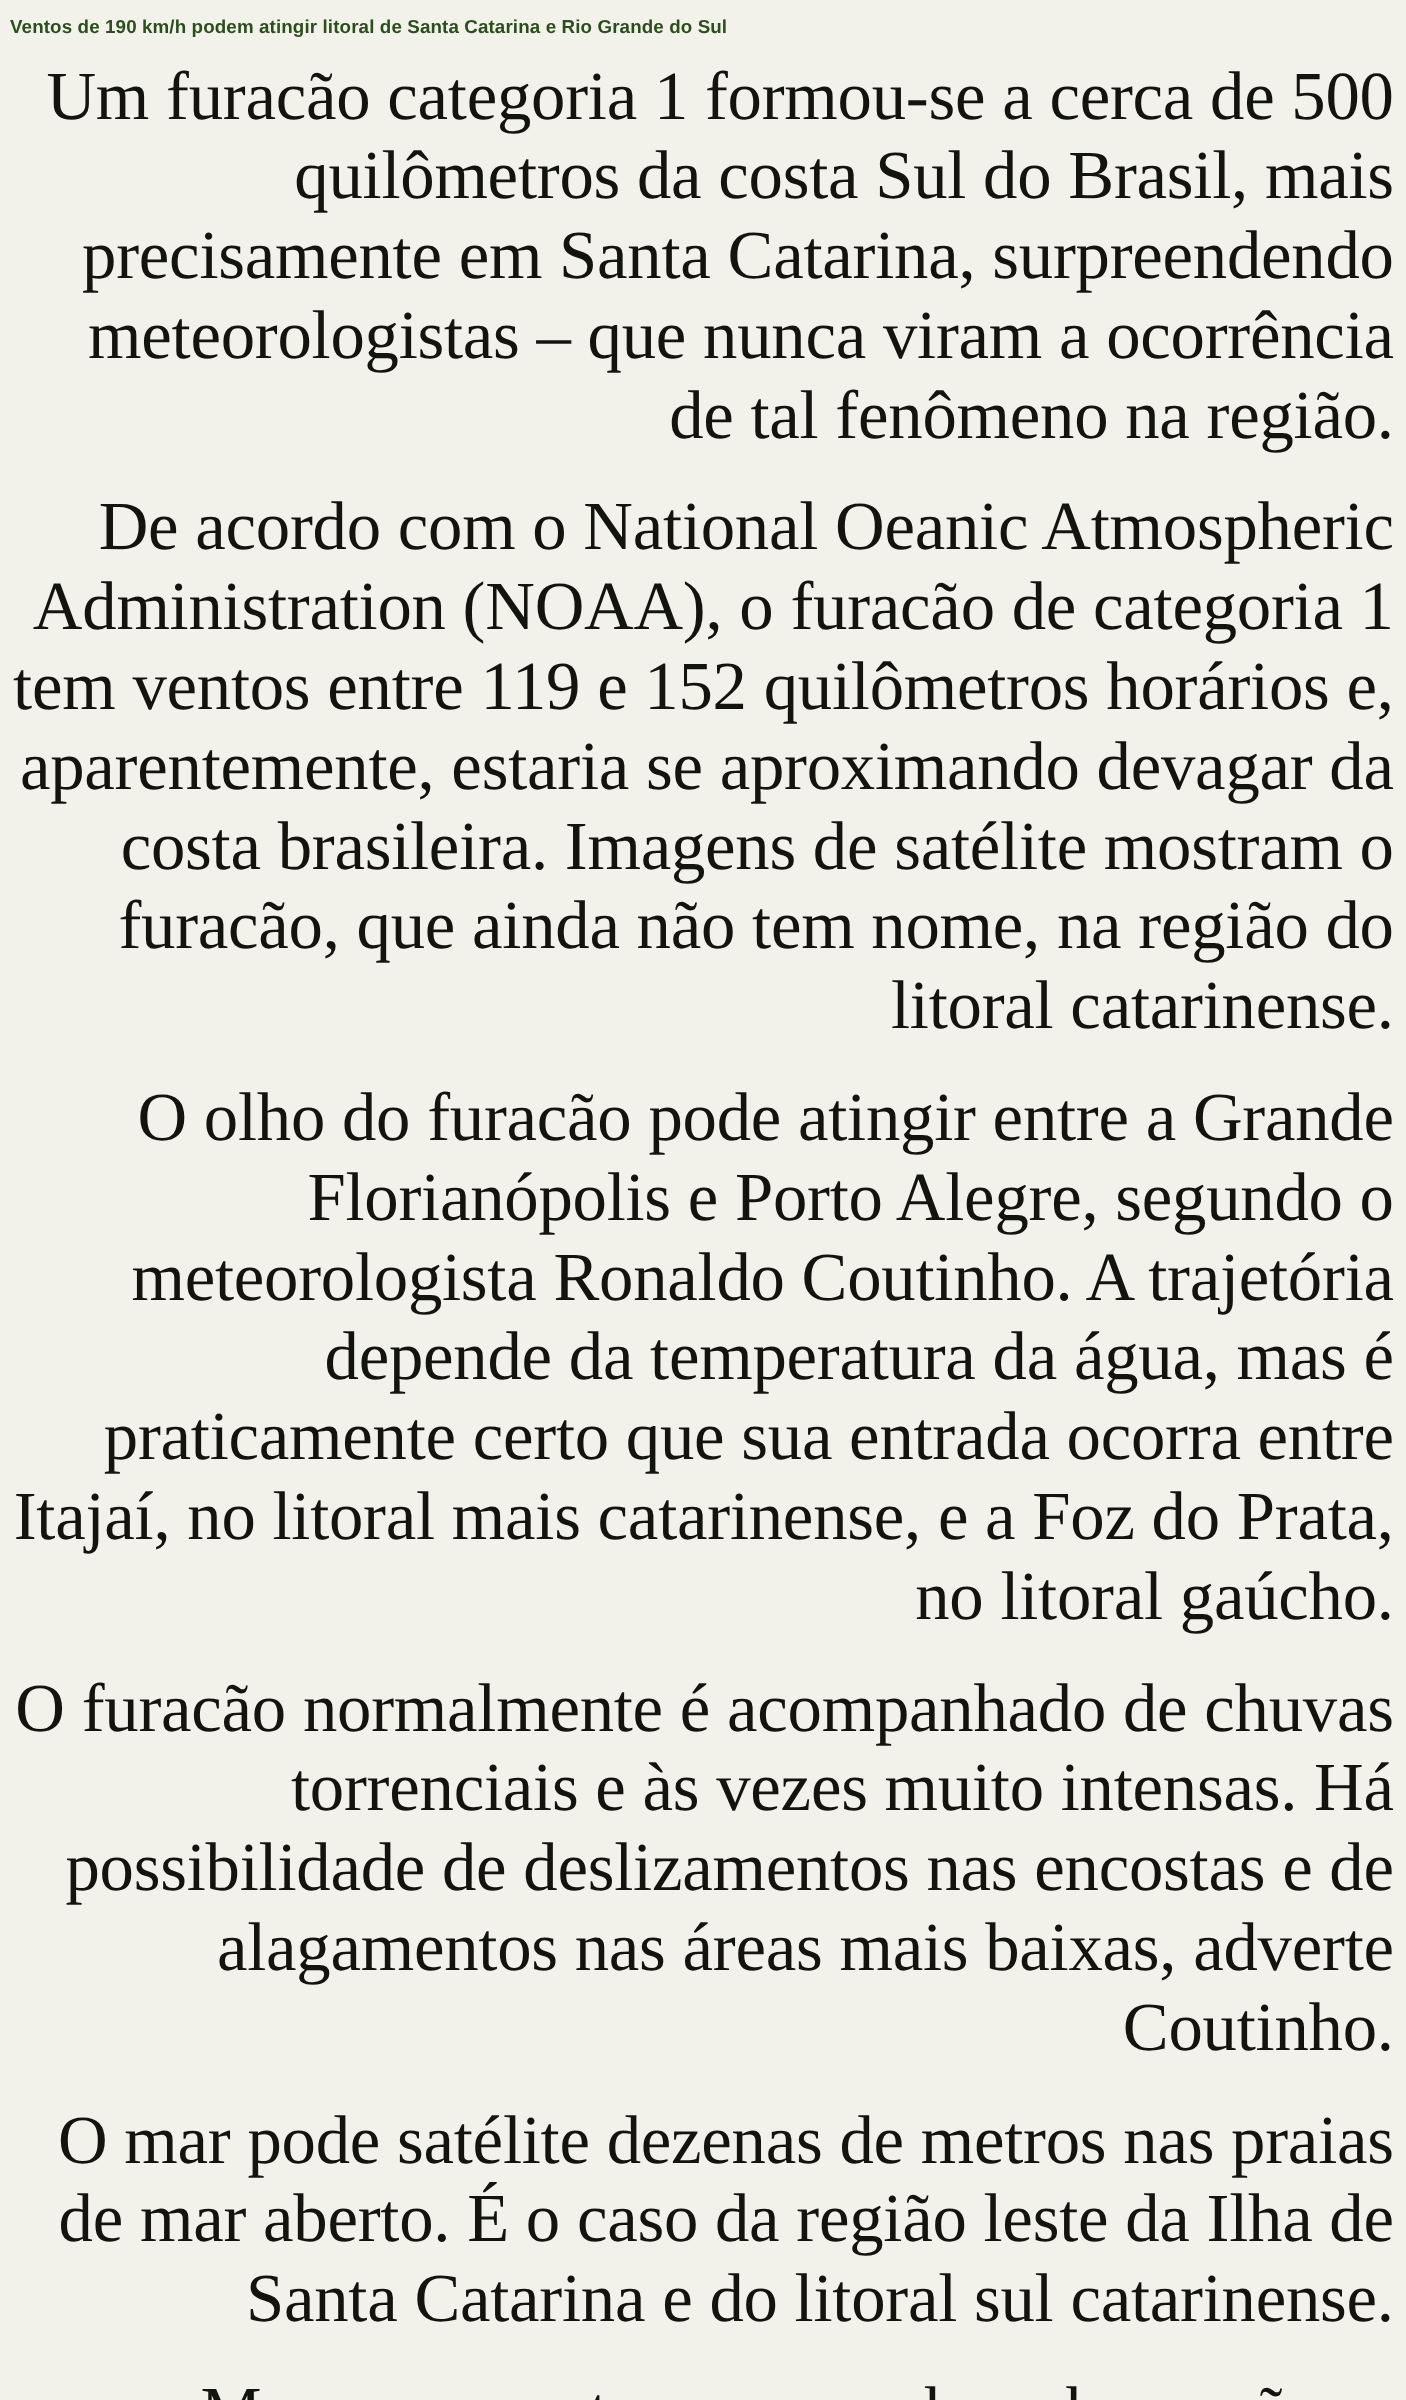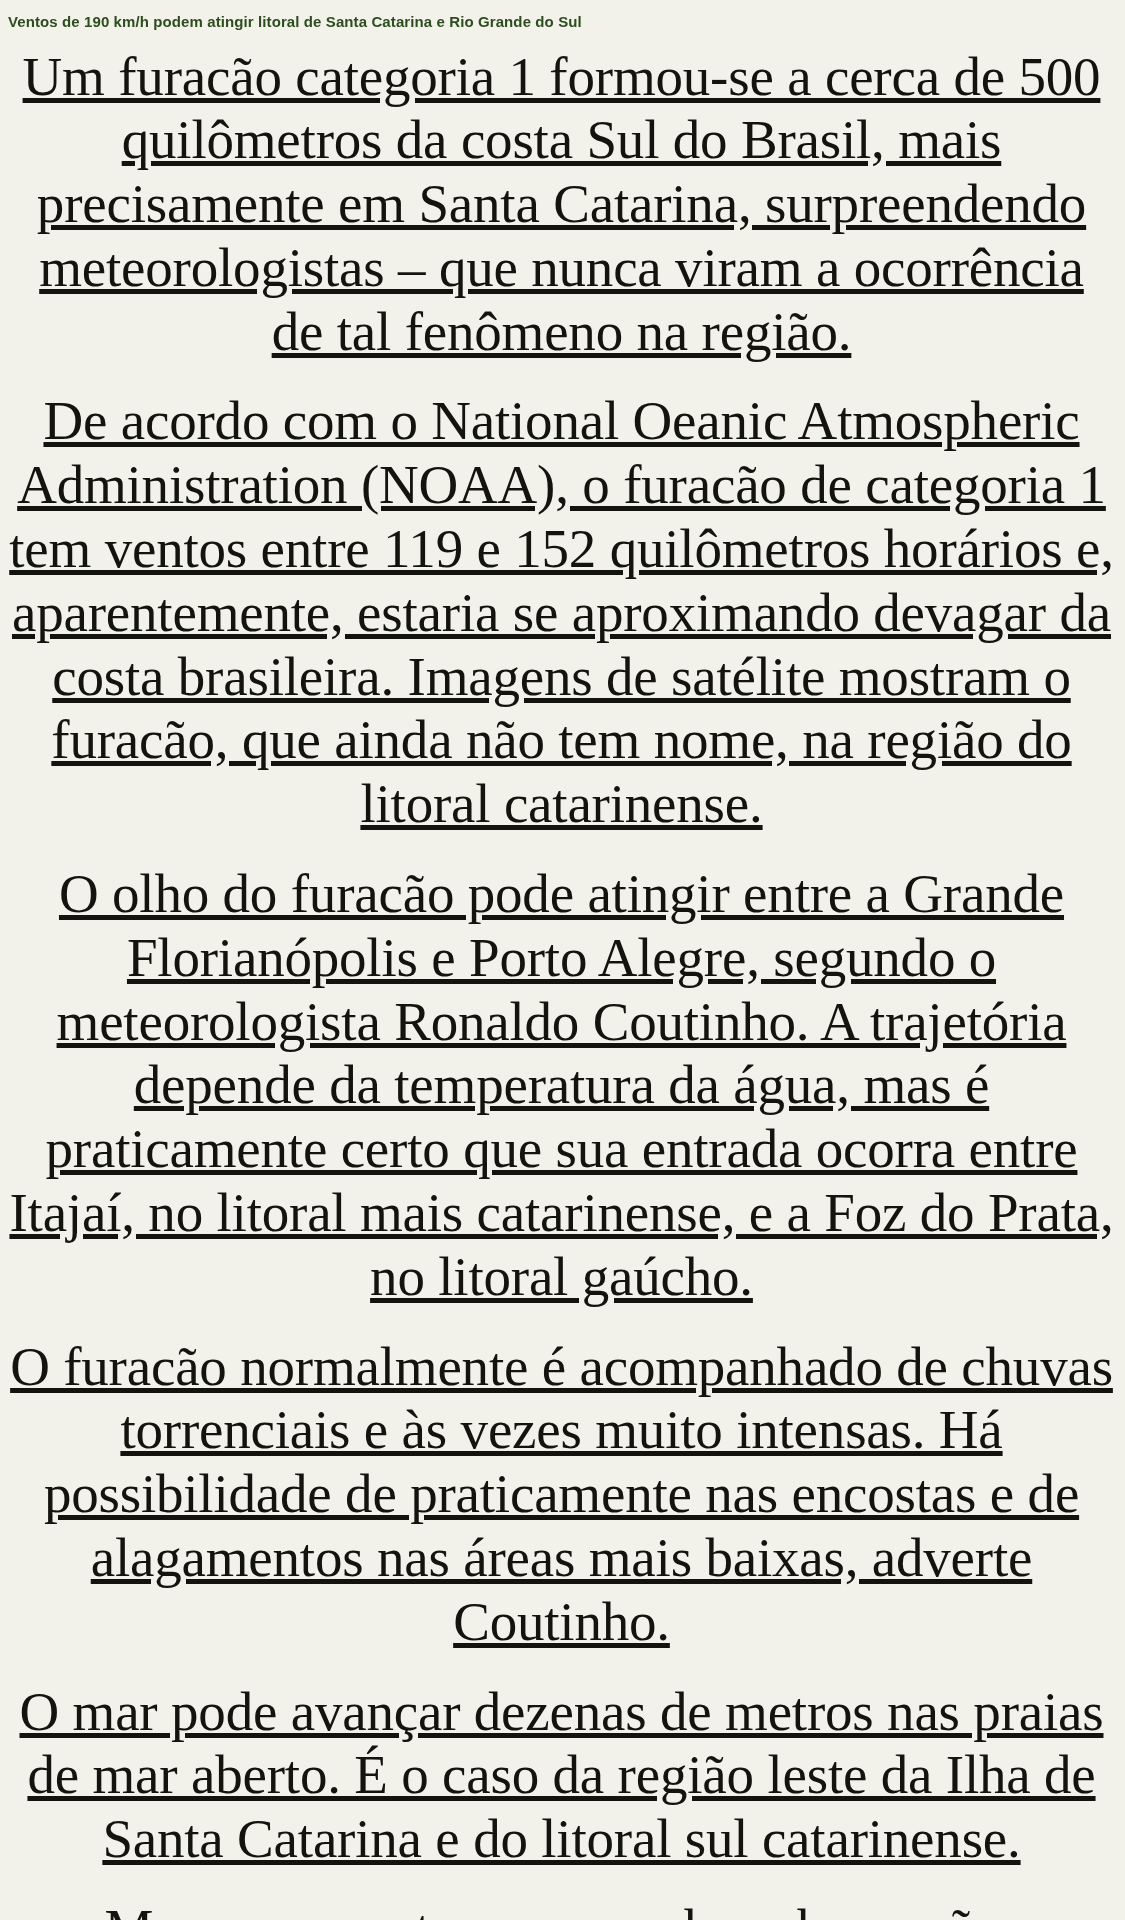--- a/index.html
+++ b/index.html
@@ -33,22 +33,21 @@
   .article {
     padding: 0 10px 0 8px;
   }
   .article p {
     margin: 0 0 26px 0;
     font-family: "Liberation Serif", serif;
     font-size: 55px;
     line-height: 1.16;
     letter-spacing: -0.2px;
     color: #14140f;
-    text-align: center;
-    text-decoration: underline;
+    text-align: right;
   }
   .article p.first {
     margin-top: 8px;
   }
   .article p.clipped {
     margin-bottom: 0;
     max-height: 64px;
     overflow: hidden;
   }
 </style>
@@ -58,18 +57,18 @@
 <div class="page">
 
   <div class="headline-bar">
     <div class="headline">Ventos de 190 km/h podem atingir litoral de Santa Catarina e Rio Grande do Sul</div>
   </div>
 
   <div class="article">
     <p class="first">Um furacão categoria 1 formou-se a cerca de 500 quilômetros da costa Sul do Brasil, mais precisamente em Santa Catarina, surpreendendo meteorologistas – que nunca viram a ocorrência de tal fenômeno na região.</p>
     <p>De acordo com o National Oeanic Atmospheric Administration (NOAA), o furacão de categoria 1 tem ventos entre 119  e 152 quilômetros horários e, aparentemente, estaria se aproximando devagar da costa brasileira. Imagens de satélite mostram o furacão, que ainda não tem nome, na região do litoral catarinense.</p>
     <p>O olho do furacão pode atingir entre a Grande Florianópolis e Porto Alegre, segundo o meteorologista Ronaldo Coutinho. A trajetória depende da temperatura da água, mas é praticamente certo que sua entrada ocorra entre Itajaí, no litoral mais catarinense, e a Foz do Prata, no litoral gaúcho.</p>
-    <p>O furacão normalmente é acompanhado de chuvas torrenciais e às vezes muito intensas. Há possibilidade de praticamente nas encostas e de alagamentos nas áreas mais baixas, adverte Coutinho.</p>
-    <p>O mar pode avançar dezenas de metros nas praias de mar aberto. É o caso da região leste da Ilha de Santa Catarina e do litoral sul catarinense.</p>
+    <p>O furacão normalmente é acompanhado de chuvas torrenciais e às vezes muito intensas. Há possibilidade de deslizamentos nas encostas e de alagamentos nas áreas mais baixas, adverte Coutinho.</p>
+    <p>O mar pode satélite dezenas de metros nas praias de mar aberto. É o caso da região leste da Ilha de Santa Catarina e do litoral sul catarinense.</p>
     <p class="clipped">– Mesmo que o tempo amanheça bom, não se</p>
   </div>
 
 </div>
 
 </body></html>

